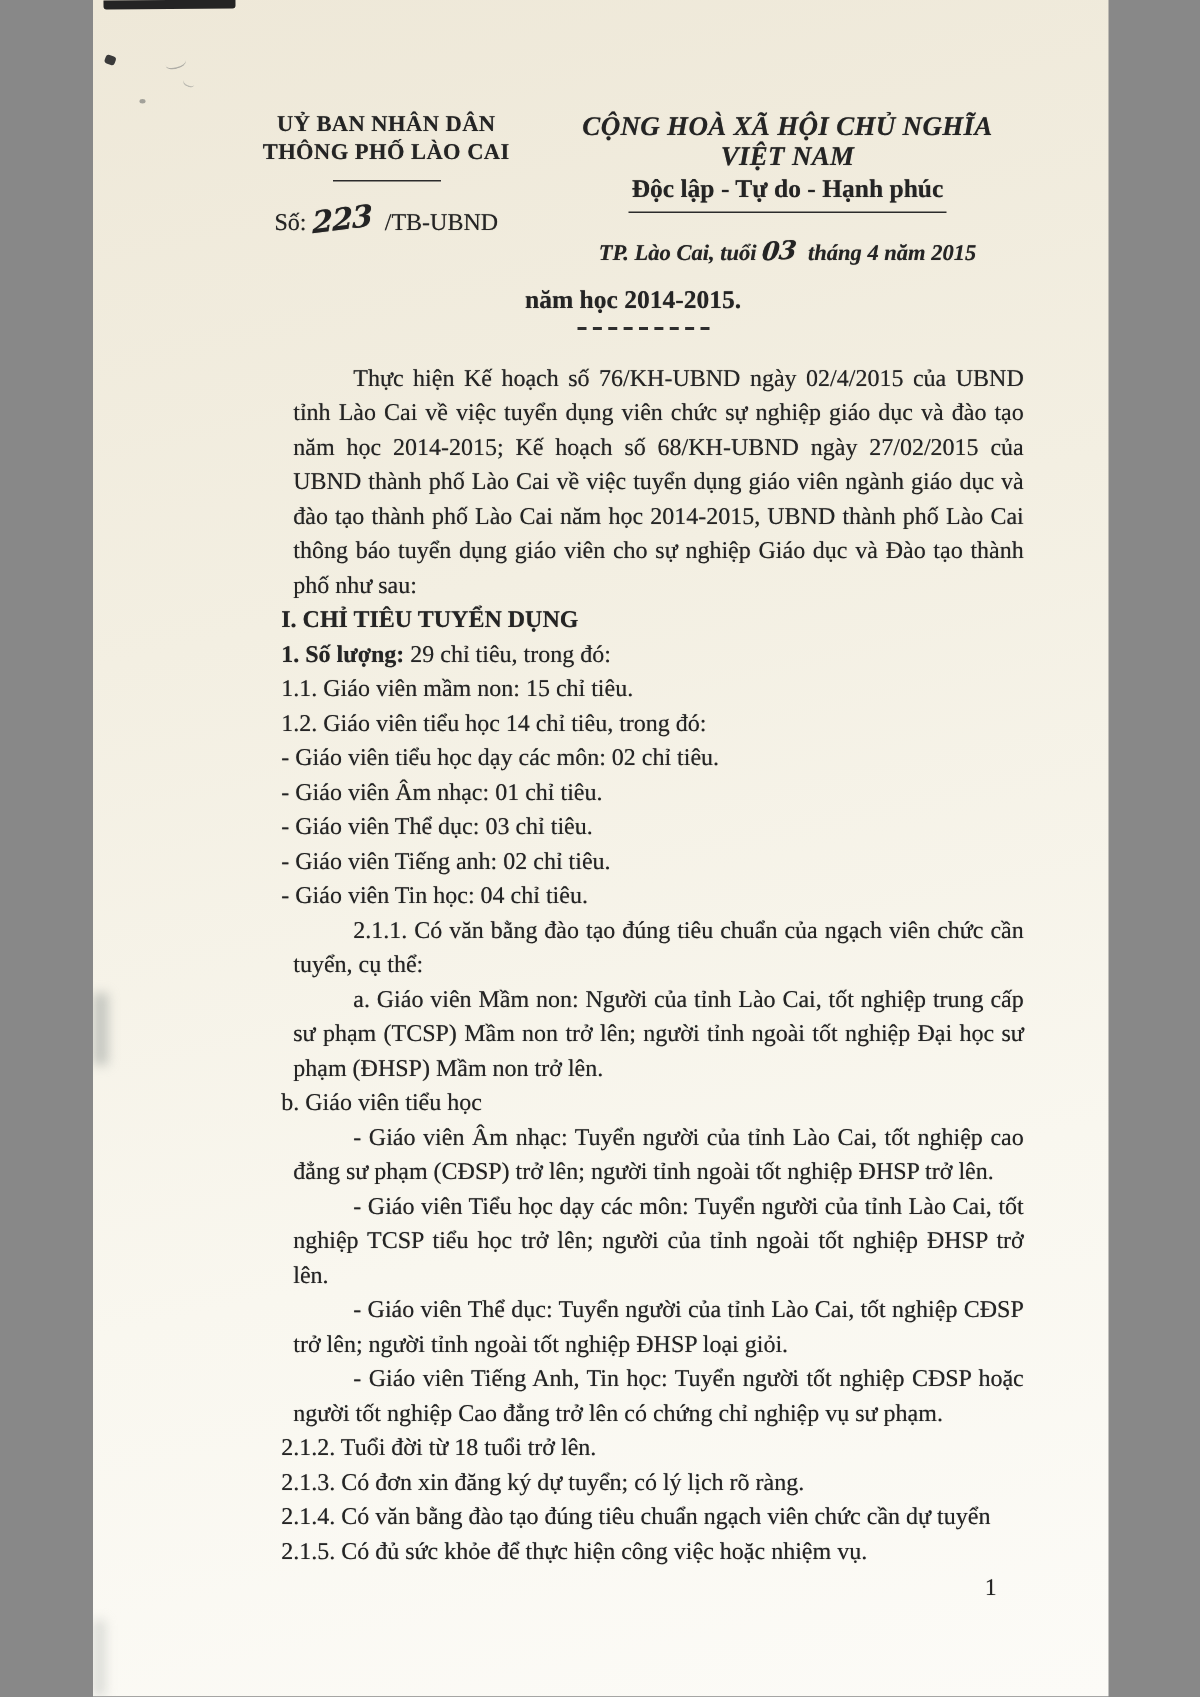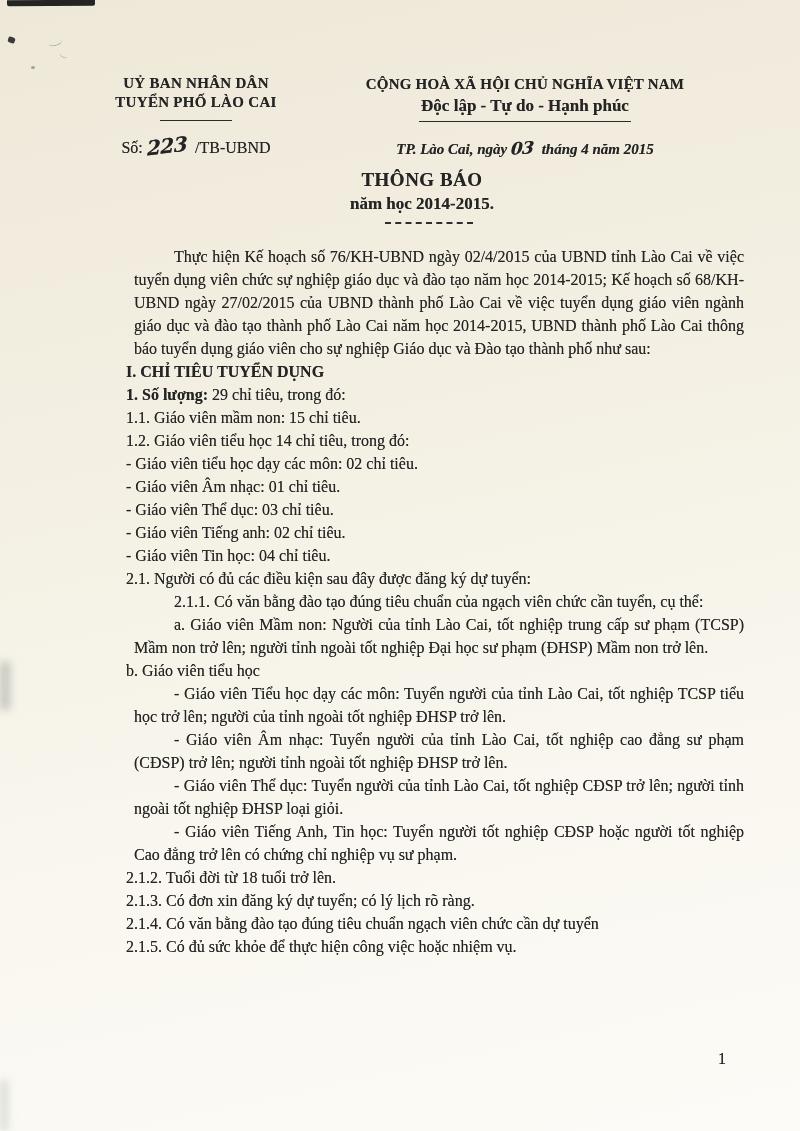--- a/index.html
+++ b/index.html
@@ -1,18 +1,18 @@
 <!DOCTYPE html>
 <html><head>
 <meta charset="utf-8">
 <style>
   html,body{margin:0;padding:0;background:#888;}
   .page{
     position:relative;
-    width:800px;height:1131px;
+    width:677px;height:1131px;
     margin:0 auto;
     box-sizing:border-box;
     padding:74px 56px 0 86px;
     background:linear-gradient(168deg,#eee8d8 0%,#f3efe2 35%,#f9f7ef 70%,#fcfbf7 100%);
     font-family:"Liberation Serif","DejaVu Serif",serif;
     color:#242424;
     overflow:hidden;
   }
   .ink{ text-shadow:0 0 .5px rgba(20,20,20,.55); }
 
@@ -27,21 +27,21 @@
   .art-smudge-left2{left:0;top:1080px;width:8px;height:51px;background:#b9bdb9;filter:blur(4px);opacity:.5;}
 
   
   .hdr{display:flex;align-items:flex-start;}
   .hdr-left{width:220px;text-align:center;}
   .hdr-right{flex:1;text-align:center;}
   .issuer-l1{font-weight:bold;font-size:15px;line-height:19px;letter-spacing:.3px;}
   .issuer-l2{font-weight:bold;font-size:15px;line-height:19px;letter-spacing:.3px;}
   .rule-s{width:72px;border:none;border-top:1.5px solid #2b2b2b;margin:8px auto 0;}
   .doc-no{font-size:16px;line-height:22px;margin-top:14px;white-space:nowrap;}
-  .motto-l1{font-weight:bold;font-size:15px;line-height:20px;letter-spacing:.2px;}
+  .motto-l1{font-weight:bold;font-size:18px;line-height:20px;letter-spacing:.2px;font-style:italic;}
   .motto-l2{font-weight:bold;font-size:17px;line-height:23px;}
   .rule-l{width:212px;border:none;border-top:1.5px solid #2b2b2b;margin:4px auto 0;}
   .dateline{font-style:italic;font-weight:bold;font-size:15px;line-height:20px;margin-top:16px;white-space:nowrap;}
   .hand{
     display:inline-block;
     font-family:"DejaVu Serif",serif;
     font-style:italic;font-weight:bold;
     transform:rotate(-7deg) skewX(-6deg);
     letter-spacing:-.5px;
     margin:0 4px;
@@ -73,55 +73,53 @@
   <div class="art art-dot"></div>
   <div class="art art-squiggle1"></div>
   <div class="art art-squiggle2"></div>
   <div class="art art-dot2"></div>
   <div class="art art-smudge-left"></div>
   <div class="art art-smudge-left2"></div>
 
   <div class="hdr">
     <div class="hdr-left">
       <div class="issuer-l1">UỶ BAN NHÂN DÂN</div>
-      <div class="issuer-l2">TUYỂN PHỐ LÀO CAI</div>
+      <div class="issuer-l2">THÔNG PHỐ LÀO CAI</div>
       <hr class="rule-s">
       <div class="doc-no"><span>Số:</span><span class="hand hand-no">223</span> <span>/TB-UBND</span></div>
     </div>
     <div class="hdr-right">
       <div class="motto-l1">CỘNG HOÀ XÃ HỘI CHỦ NGHĨA VIỆT NAM</div>
       <div class="motto-l2">Độc lập - Tự do - Hạnh phúc</div>
       <hr class="rule-l">
-      <div class="dateline"><span>TP. Lào Cai, ngày</span><span class="hand hand-day">03</span> <span>tháng 4 năm 2015</span></div>
+      <div class="dateline"><span>TP. Lào Cai, tuổi</span><span class="hand hand-day">03</span> <span>tháng 4 năm 2015</span></div>
     </div>
   </div>
 
   <div class="title-block">
-    <div class="title-kind">THÔNG BÁO</div>
     <div class="title-sub2">năm học 2014-2015.</div>
     <hr class="rule-dash">
   </div>
 
   <div class="doc-body">
       <p class="para just">Thực hiện Kế hoạch số 76/KH-UBND ngày 02/4/2015 của UBND tỉnh Lào Cai về việc tuyển dụng viên chức sự nghiệp giáo dục và đào tạo năm học 2014-2015; Kế hoạch số 68/KH-UBND ngày 27/02/2015 của UBND thành phố Lào Cai về việc tuyển dụng giáo viên ngành giáo dục và đào tạo thành phố Lào Cai năm học 2014-2015, UBND thành phố Lào Cai thông báo tuyển dụng giáo viên cho sự nghiệp Giáo dục và Đào tạo thành phố như sau:</p>
       <p class="para head">I. CHỈ TIÊU TUYỂN DỤNG</p>
       <p class="para line"><b>1. Số lượng:</b> 29 chỉ tiêu, trong đó:</p>
       <p class="para line">1.1. Giáo viên mầm non: 15 chỉ tiêu.</p>
       <p class="para line">1.2. Giáo viên tiểu học 14 chỉ tiêu, trong đó:</p>
       <p class="para line">- Giáo viên tiểu học dạy các môn: 02 chỉ tiêu.</p>
       <p class="para line">- Giáo viên Âm nhạc: 01 chỉ tiêu.</p>
       <p class="para line">- Giáo viên Thể dục: 03 chỉ tiêu.</p>
       <p class="para line">- Giáo viên Tiếng anh: 02 chỉ tiêu.</p>
       <p class="para line">- Giáo viên Tin học: 04 chỉ tiêu.</p>
-      <p class="para line">2.1. Người có đủ các điều kiện sau đây được đăng ký dự tuyển:</p>
       <p class="para just">2.1.1. Có văn bằng đào tạo đúng tiêu chuẩn của ngạch viên chức cần tuyển, cụ thể:</p>
       <p class="para just">a. Giáo viên Mầm non: Người của tỉnh Lào Cai, tốt nghiệp trung cấp sư phạm (TCSP) Mầm non trở lên; người tỉnh ngoài tốt nghiệp Đại học sư phạm (ĐHSP) Mầm non trở lên.</p>
       <p class="para line">b. Giáo viên tiểu học</p>
+      <p class="para just">- Giáo viên Âm nhạc: Tuyển người của tỉnh Lào Cai, tốt nghiệp cao đẳng sư phạm (CĐSP) trở lên; người tỉnh ngoài tốt nghiệp ĐHSP trở lên.</p>
       <p class="para just">- Giáo viên Tiểu học dạy các môn: Tuyển người của tỉnh Lào Cai, tốt nghiệp TCSP tiểu học trở lên; người của tỉnh ngoài tốt nghiệp ĐHSP trở lên.</p>
-      <p class="para just">- Giáo viên Âm nhạc: Tuyển người của tỉnh Lào Cai, tốt nghiệp cao đẳng sư phạm (CĐSP) trở lên; người tỉnh ngoài tốt nghiệp ĐHSP trở lên.</p>
       <p class="para just">- Giáo viên Thể dục: Tuyển người của tỉnh Lào Cai, tốt nghiệp CĐSP trở lên; người tỉnh ngoài tốt nghiệp ĐHSP loại giỏi.</p>
       <p class="para just">- Giáo viên Tiếng Anh, Tin học: Tuyển người tốt nghiệp CĐSP hoặc người tốt nghiệp Cao đẳng trở lên có chứng chỉ nghiệp vụ sư phạm.</p>
       <p class="para line">2.1.2. Tuổi đời từ 18 tuổi trở lên.</p>
       <p class="para line">2.1.3. Có đơn xin đăng ký dự tuyển; có lý lịch rõ ràng.</p>
       <p class="para line">2.1.4. Có văn bằng đào tạo đúng tiêu chuẩn ngạch viên chức cần dự tuyển</p>
       <p class="para line">2.1.5. Có đủ sức khỏe để thực hiện công việc hoặc nhiệm vụ.</p>
     </div>
 
   <div class="page-num">1</div>
 </div>

